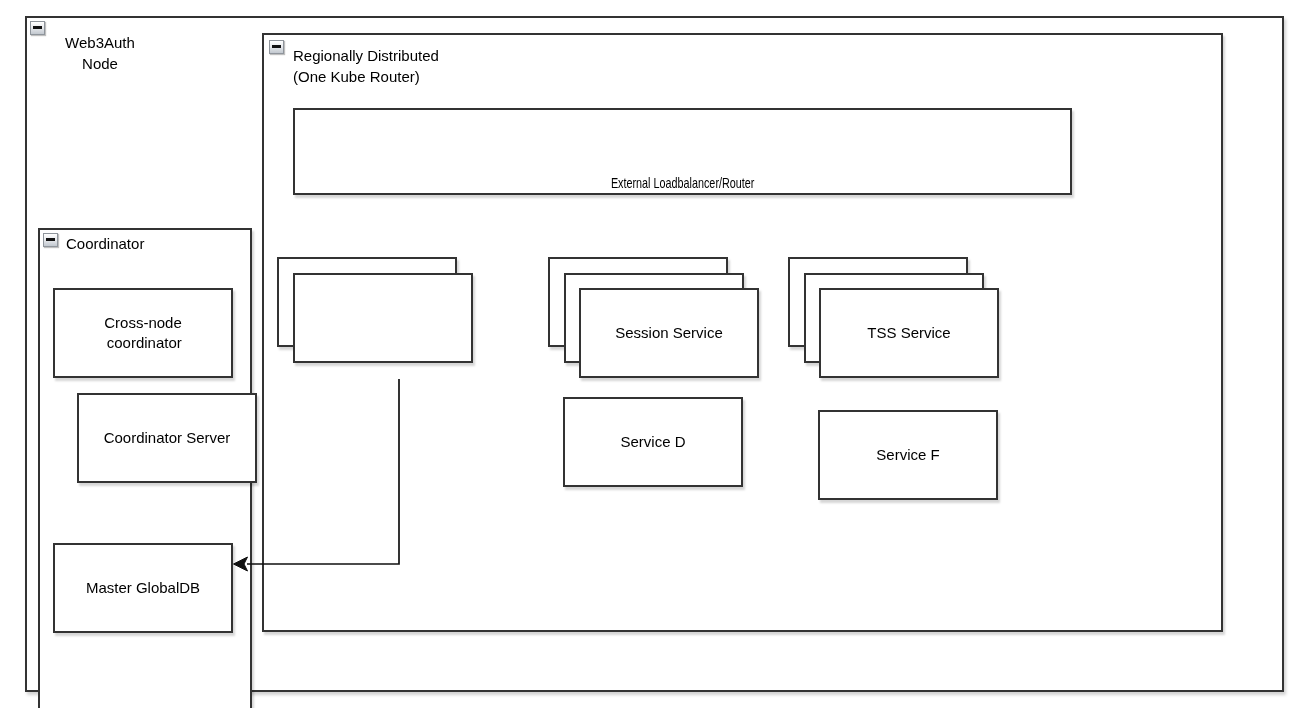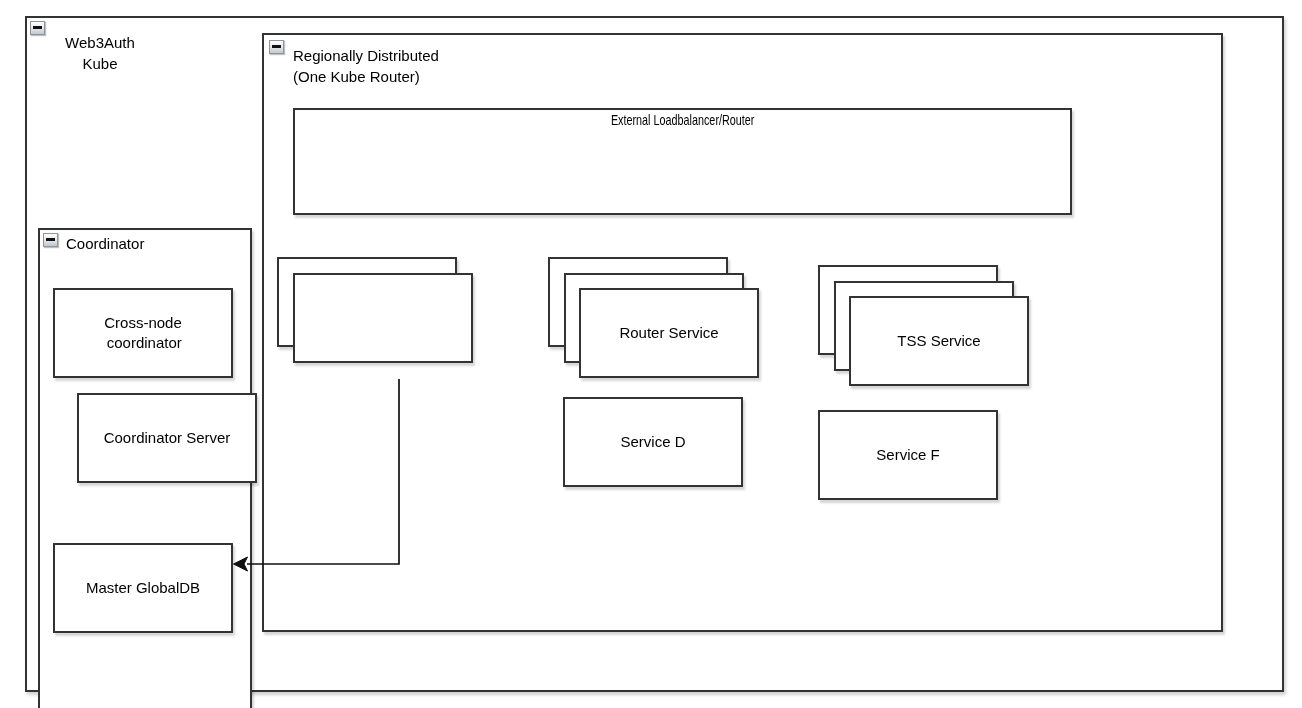--- a/index.html
+++ b/index.html
@@ -82,38 +82,38 @@
   
   #outer-box      { left: 25px;  top: 16px;  width: 1259px; height: 676px; box-shadow: 2px 3px 3px rgba(0,0,0,0.18); }
   #outer-title    { left: 18px;  top: 14px;  width: 110px; }
   #coord-box      { left: 38px;  top: 228px; width: 214px;  height: 488px; }
   #coord-title    { left: 26px;  top: 3px; }
   #coord-node-0   { left: 13px;  top: 58px; }
   #coord-node-1   { left: 13px;  top: 163px; margin-left: 24px; }
   #coord-node-2   { left: 13px;  top: 313px; }
   #regional-box   { left: 262px; top: 33px;  width: 961px;  height: 599px; }
   #regional-title { left: 29px;  top: 10px; }
-  #lb-box         { left: 29px;  top: 73px;  width: 779px;  height: 107px; display: flex; align-items: flex-start; justify-content: center; }
+  #lb-box         { left: 29px;  top: 73px;  width: 779px;  height: 87px; display: flex; align-items: flex-end; justify-content: center; }
   #stack-0        { left: 13px;  top: 222px; }
   #stack-1        { left: 284px; top: 222px; }
-  #stack-2        { left: 554px; top: 222px; margin-top: 8px; }
+  #stack-2        { left: 524px; top: 222px; }
   #service-0      { left: 299px; top: 362px; }
   #service-1      { left: 554px; top: 375px; }
   .icon-tl       { left: 3px; top: 3px; }
   .icon-tl-reg   { left: 5px; top: 5px; }
 </style>
 </head>
 <body>
 
 <div class="canvas">
 
   <div class="shape container" id="outer-box">
     <div class="collapse-icon icon-tl"></div>
     <div class="ctr-title centered" id="outer-title">Web3Auth
-Kube</div>
+Node</div>
   </div>
 
   <div class="shape container" id="coord-box">
     <div class="collapse-icon icon-tl"></div>
     <div class="ctr-title" id="coord-title">Coordinator</div>
 
     <div class="shape node" id="coord-node-0">
       <span class="node-label">Cross-node
 coordinator</span>
     </div>
@@ -136,21 +136,21 @@
 
     <div class="stack" id="stack-0">
       <div class="card c0"></div>
       <div class="card c1"></div>
     </div>
 
     <div class="stack" id="stack-1">
       <div class="card c0"></div>
       <div class="card c1"></div>
       <div class="card c2">
-        <span class="node-label">Router Service</span>
+        <span class="node-label">Session Service</span>
       </div>
     </div>
 
     <div class="stack" id="stack-2">
       <div class="card c0"></div>
       <div class="card c1"></div>
       <div class="card c2">
         <span class="node-label">TSS Service</span>
       </div>
     </div>

